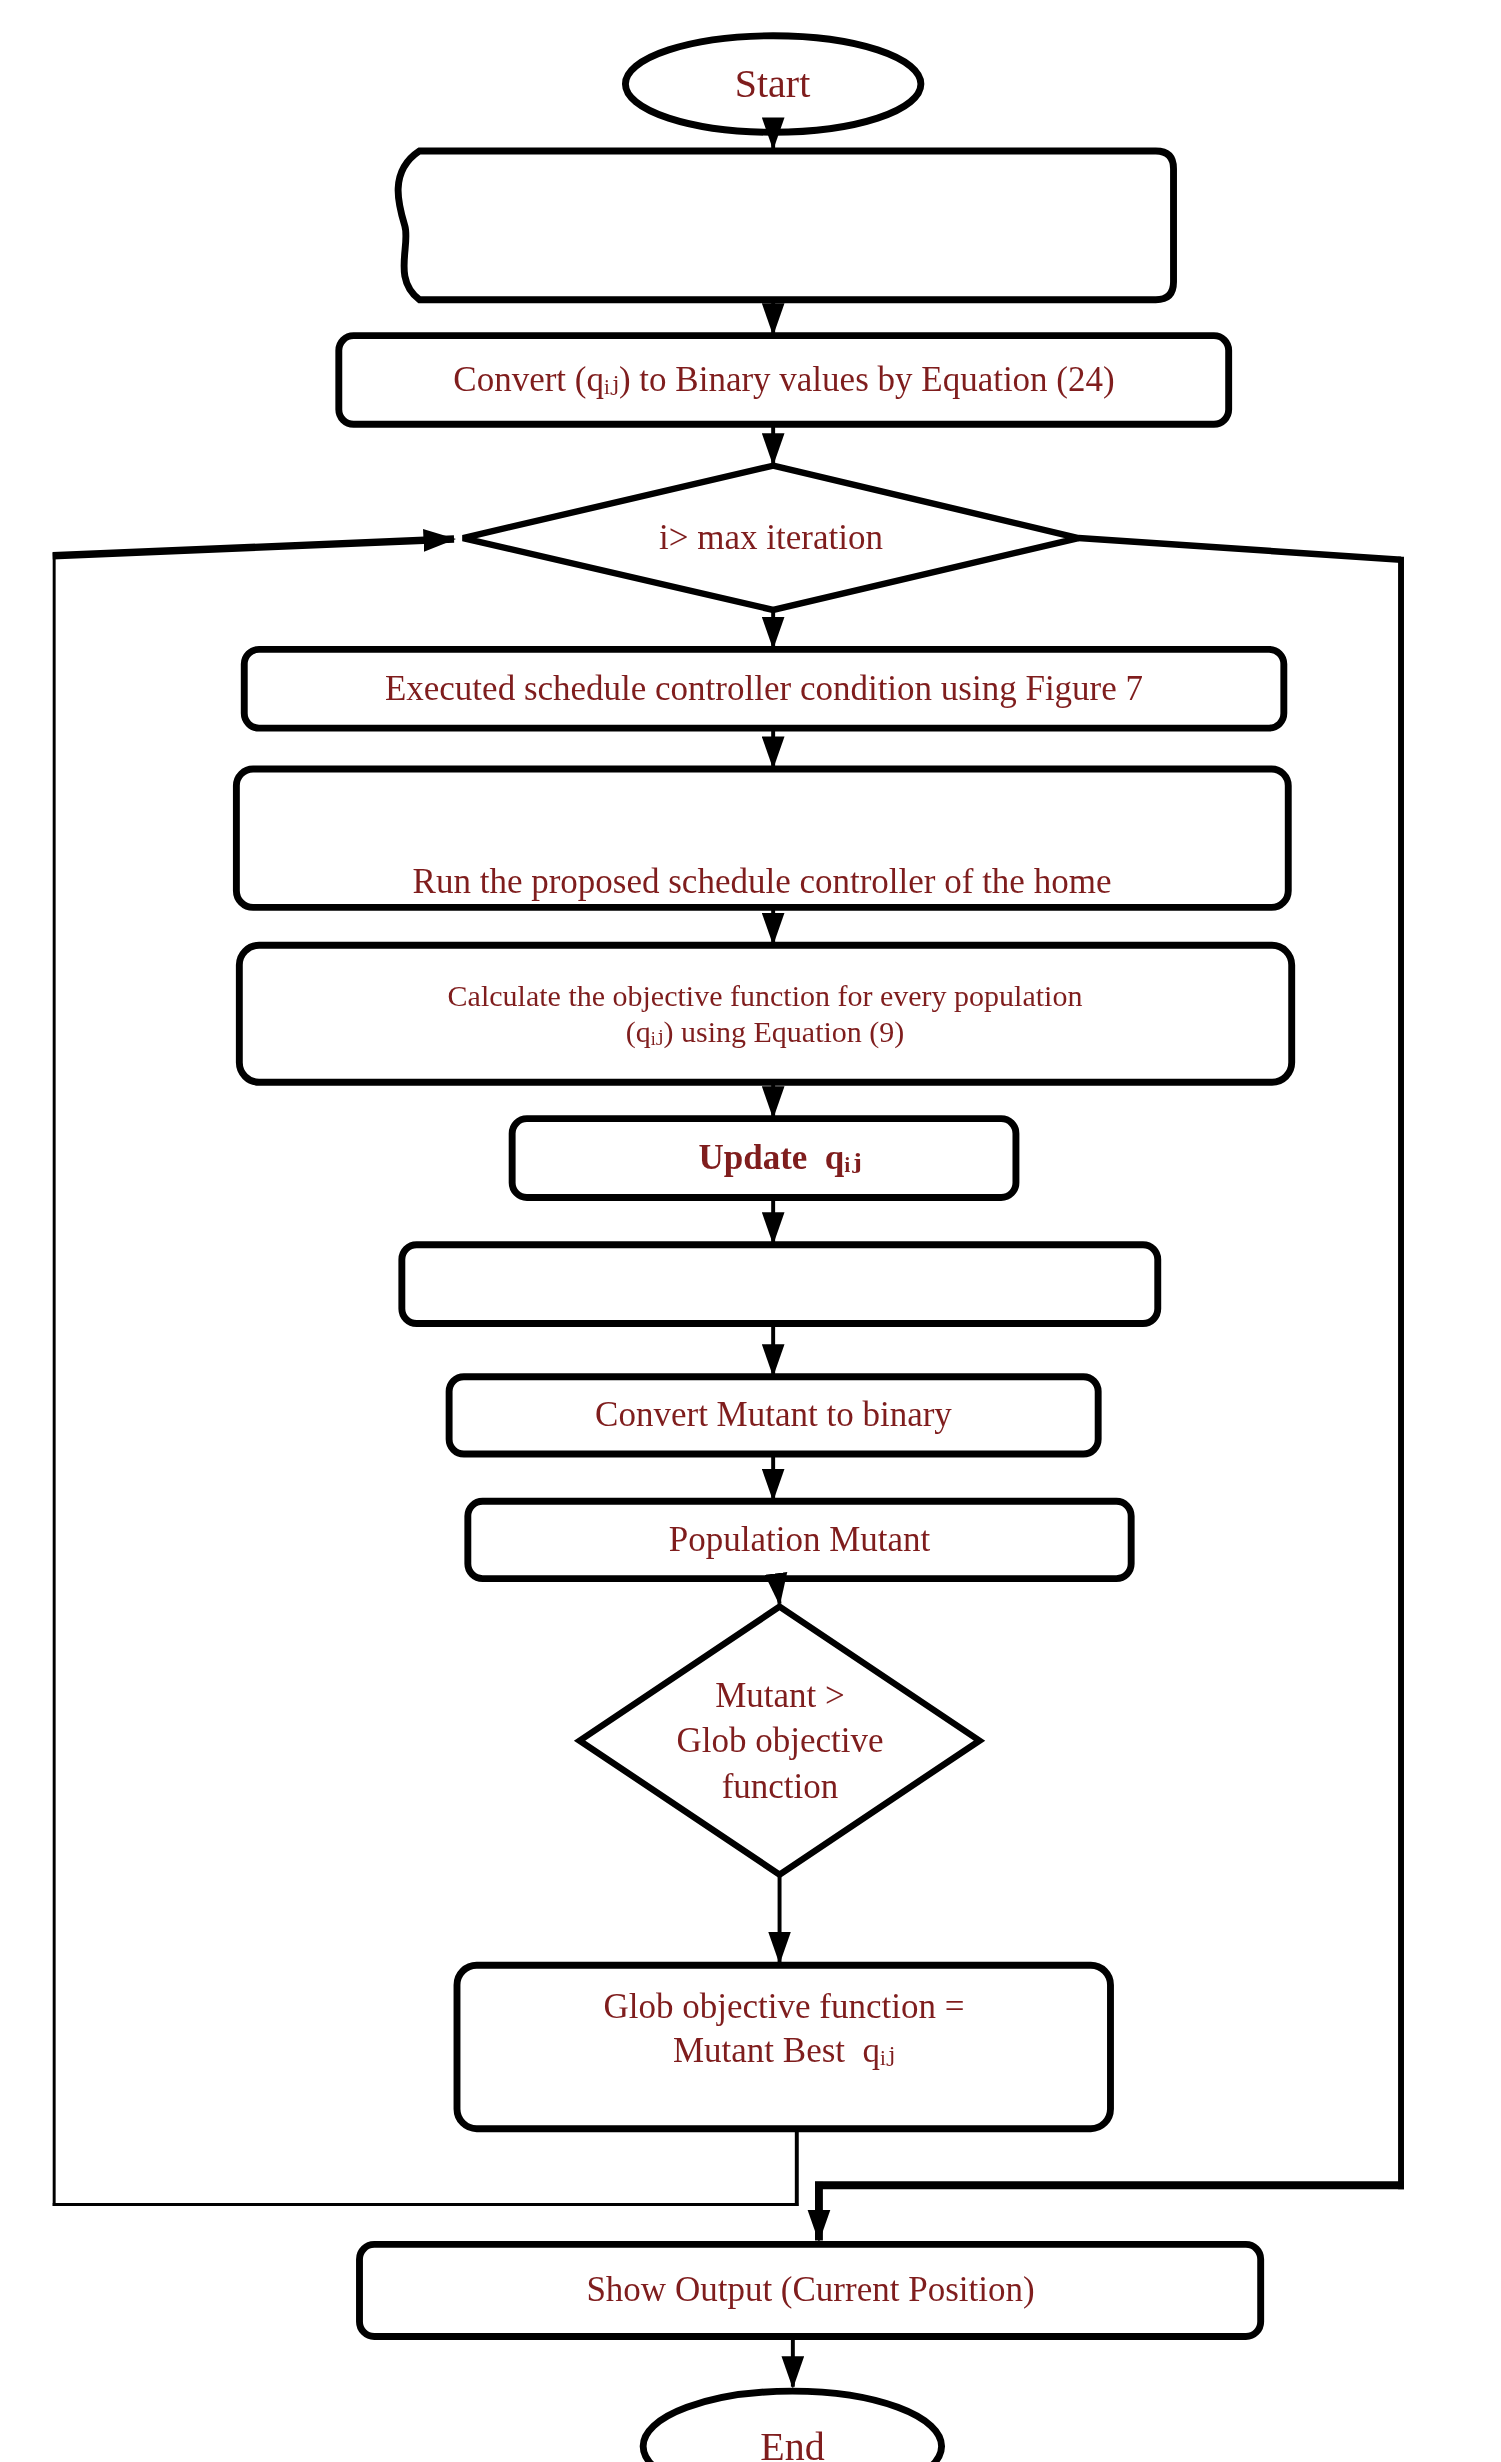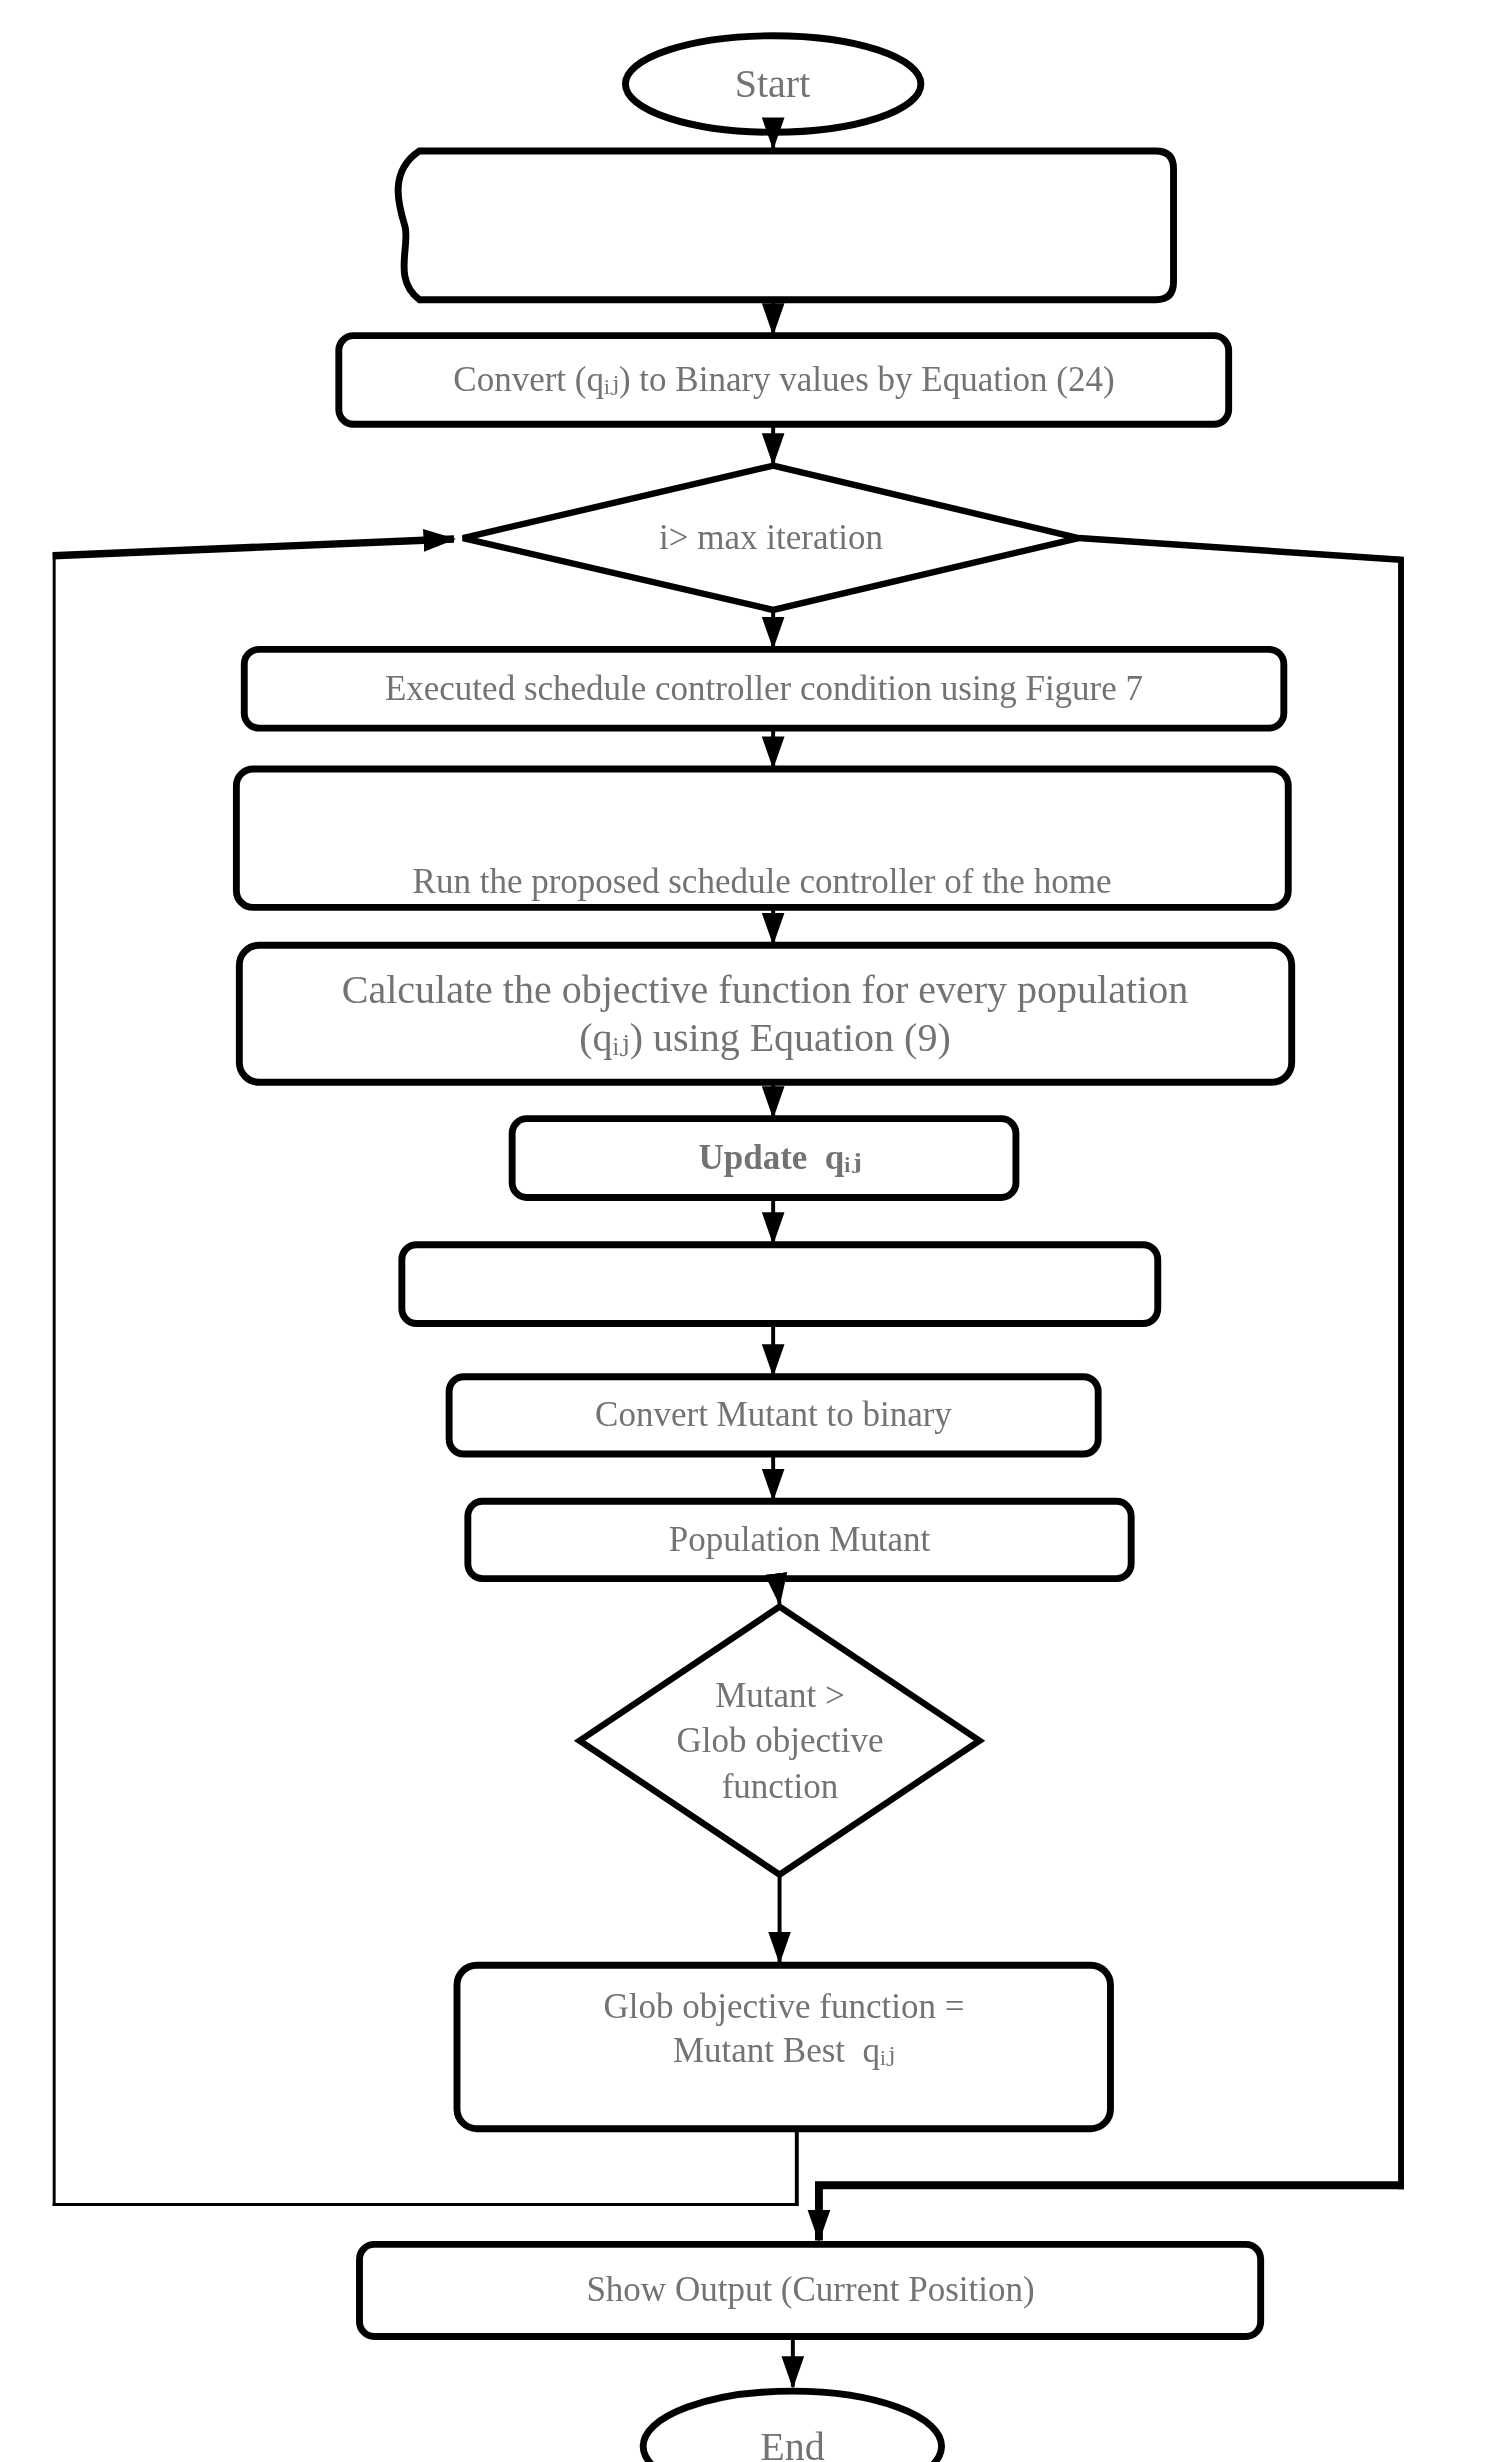--- a/index.html
+++ b/index.html
@@ -1,29 +1,29 @@
 <!DOCTYPE html>
 <html style="font-size:7.9px"><head>
 <meta charset="utf-8">
 <style>
   html,body{margin:0;padding:0;background:#ffffff;}
   .page{position:relative;width:1501px;height:2519px;background:#ffffff;overflow:hidden;
         font-family:"Liberation Serif","DejaVu Serif",serif;color:#000;}
   .shapes{position:absolute;left:0;top:0;width:1501px;height:2519px;}
   .lbl{position:absolute;display:flex;align-items:center;justify-content:center;
        text-align:center;white-space:pre-wrap;font-size:35px;line-height:1.18;
-       color:#737373;pointer-events:none;}
+       color:#7f1d1d;pointer-events:none;}
   .lbl.big{font-size:40px;}
   .lbl.init{left:402px;top:154px;width:772px;height:123px;font-size:34px;}
   .lbl.start{left:625px;top:55px;width:295px;height:58px;}
   .lbl.convert{left:339px;top:335px;width:890px;height:89px;}
   .lbl.d1{left:463px;top:493px;width:616px;height:89px;}
   .lbl.executed{left:244px;top:649px;width:1040px;height:79px;font-size:35px;}
   .lbl.run{left:236px;top:769px;width:1052px;height:138px;align-items:flex-end;padding-bottom:4.9px;box-sizing:border-box;}
-  .lbl.objective{left:239px;top:945px;width:1052px;height:137px;font-size:40px;text-align:center;}
+  .lbl.objective{left:239px;top:945px;width:1052px;height:137px;font-size:30px;text-align:center;}
   .lbl.update{left:528px;top:1118px;width:504px;height:79px;font-weight:bold;}
   .lbl.generate{left:402px;top:1244px;width:756px;height:79px;}
   .lbl.cmutant{left:449px;top:1376px;width:649px;height:77px;}
   .lbl.calcm{left:468px;top:1501px;width:663px;height:77px;}
   .lbl.d2{left:580px;top:1661px;width:400px;height:160px;line-height:1.3;}
   .lbl.glob{left:457px;top:1965px;width:654px;height:127px;line-height:1.25;}
   .lbl.show{left:360px;top:2244px;width:901px;height:92px;}
   .lbl.end{left:645px;top:2417px;width:295px;height:59px;}
 </style>
 </head>

